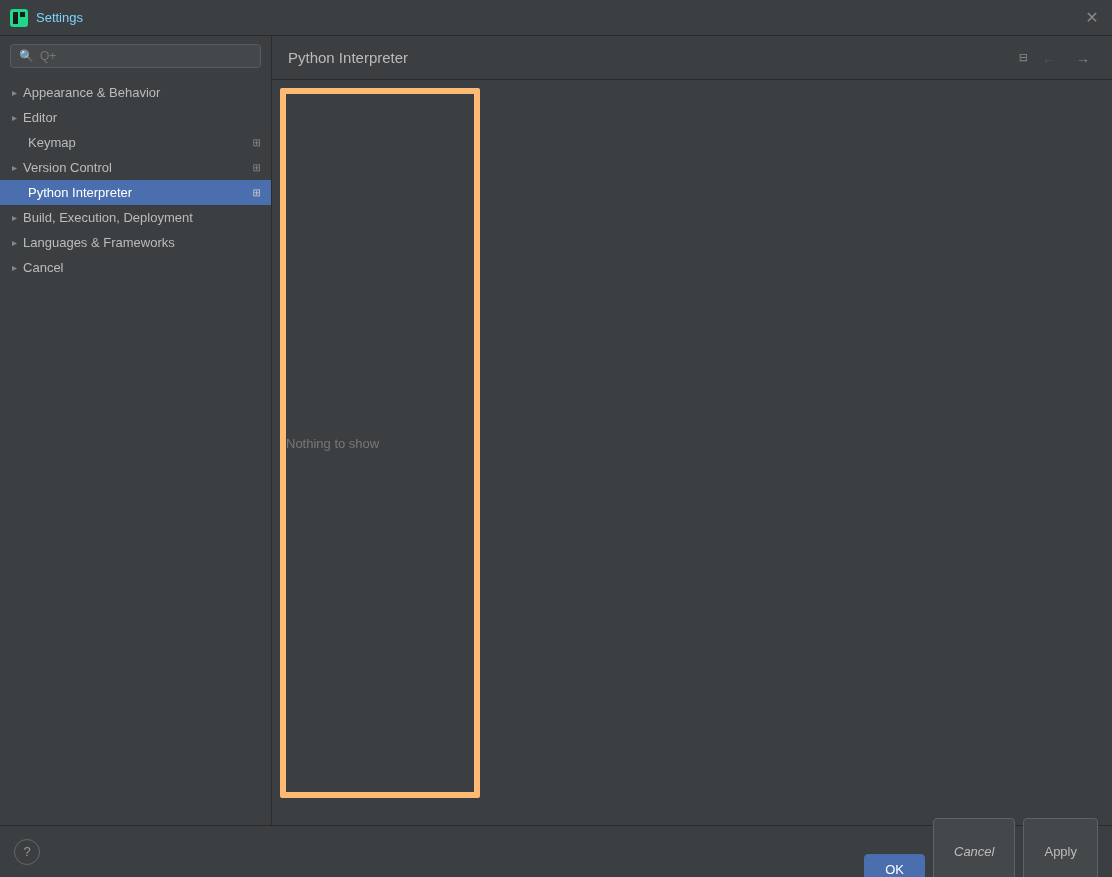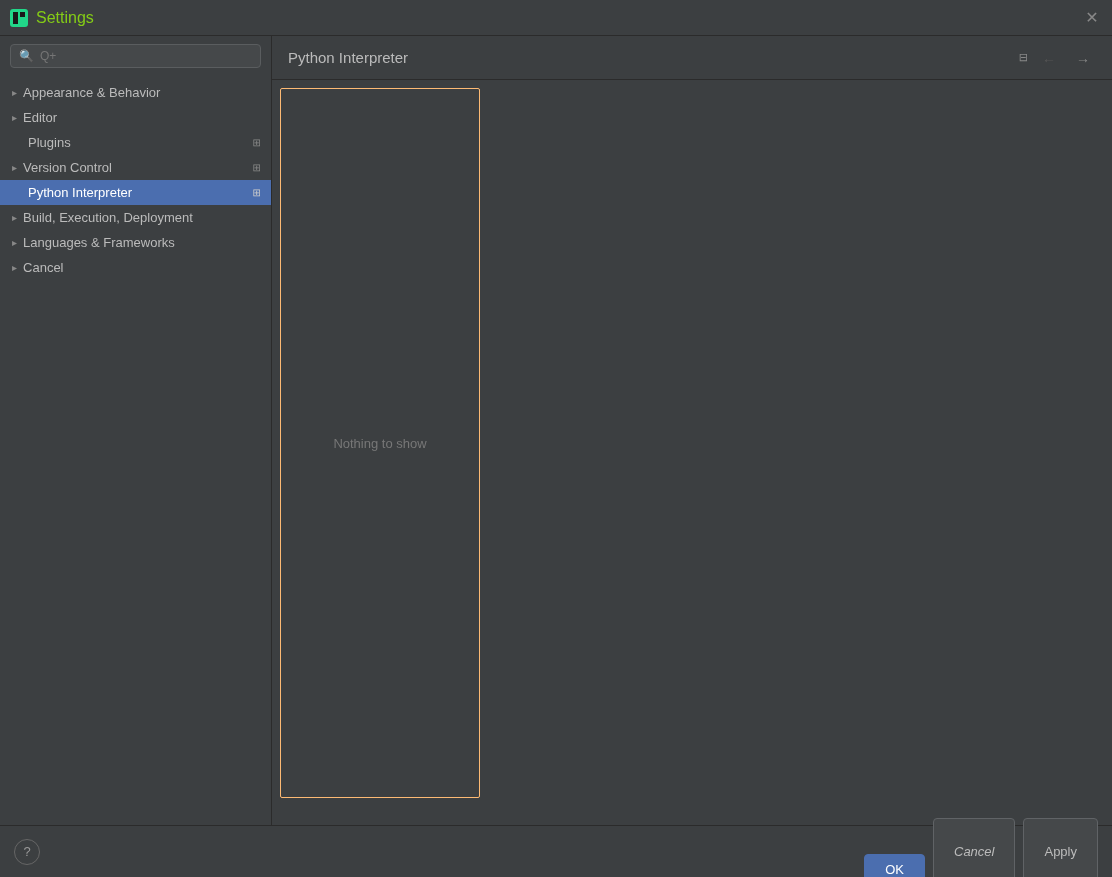--- a/index.html
+++ b/index.html
@@ -32,22 +32,22 @@
       gap: 8px;
     }
     .app-icon {
       width: 18px;
       height: 18px;
       display: flex;
       align-items: center;
       justify-content: center;
     }
     .title-text {
-      color: #84cc16;
-      font-size: 16px;
+      color: #7dd3fc;
+      font-size: 13px;
     }
     .close-btn {
       width: 20px;
       height: 20px;
       display: flex;
       align-items: center;
       justify-content: center;
       cursor: pointer;
       color: #888;
       font-size: 16px;
@@ -177,26 +177,26 @@
     .content-body {
       flex: 1;
       padding: 8px;
       display: flex;
       flex-direction: column;
       overflow: hidden;
     }
 
     .interpreter-panel {
       width: 200px;
-      border: 1px solid #fdba74;
+      border: 6px solid #fdba74;
       background: #3c3f41;
       height: 710px;
       display: flex;
       align-items: center;
-      justify-content: center;
+      justify-content: flex-start;
       border-radius: 2px;
     }
 
     .nothing-to-show {
       color: #777;
       font-size: 13px;
     }
 
     
     .bottom-bar {
@@ -282,21 +282,21 @@
     <div class="sidebar-item">
           <span class="chevron">▸</span>
           <span>Appearance &amp; Behavior</span>
         </div>
         <div class="sidebar-item">
           <span class="chevron">▸</span>
           <span>Editor</span>
         </div>
         <div class="sidebar-item">
           <span style="display:inline-block;width:16px;"></span>
-          <span>Plugins</span>
+          <span>Keymap</span>
           <span class="item-badge">⊞</span>
         </div>
         <div class="sidebar-item">
           <span class="chevron">▸</span>
           <span>Version Control</span>
           <span class="item-badge">⊞</span>
         </div>
         <div class="sidebar-item active">
           <span style="display:inline-block;width:16px;"></span>
           <span>Python Interpreter</span>

